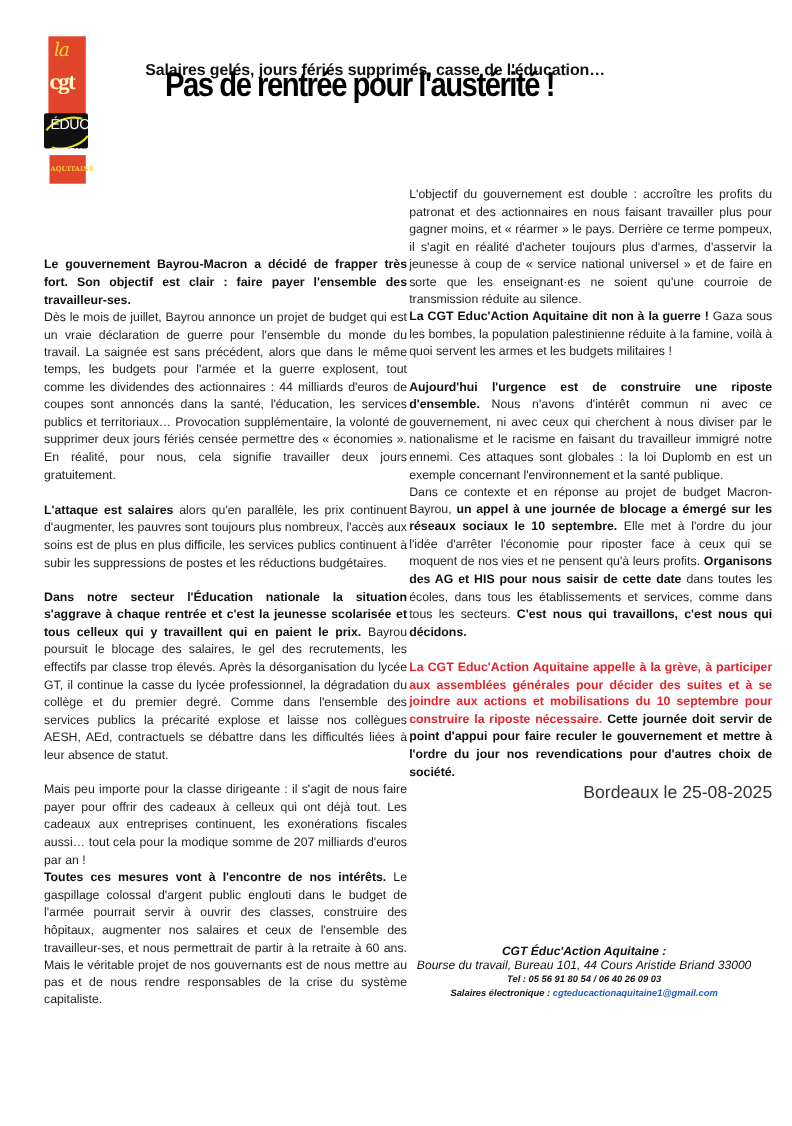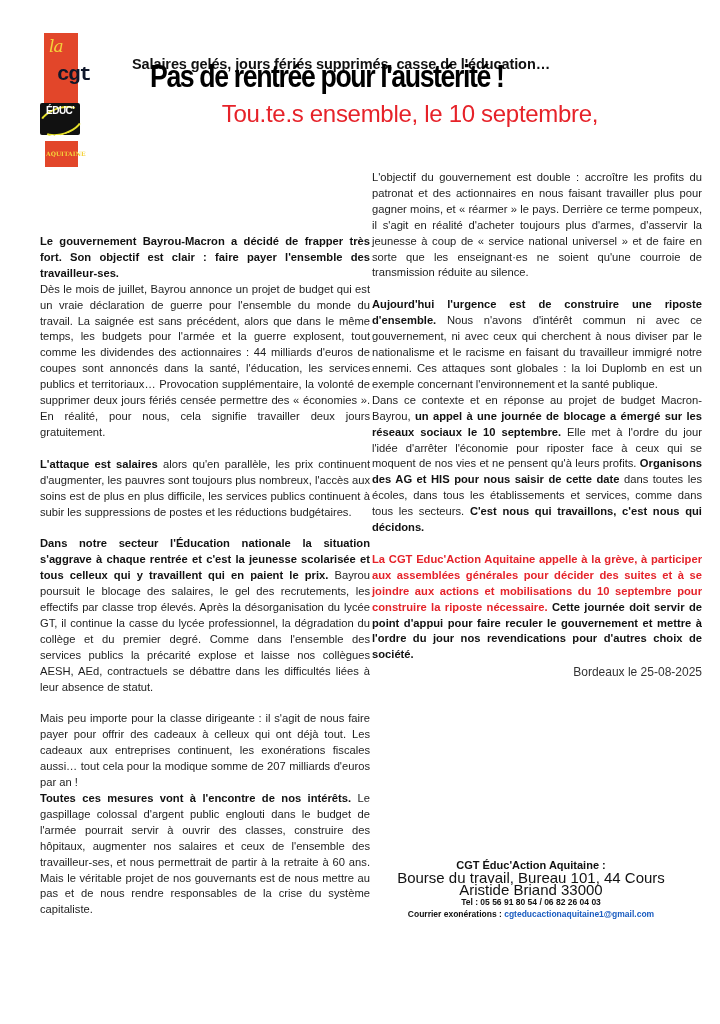--- a/index.html
+++ b/index.html
@@ -1,44 +1,44 @@
 <!DOCTYPE html>
 <html><head>
   <meta charset="utf-8">
   <style>
     html, body { margin: 0; padding: 0; background: #ffffff; }
     body { width: 720px; height: 1024px; position: relative; overflow: hidden; font-family: "Liberation Sans", sans-serif; color: #1a1a1a; }
 
     .logo { position: absolute; left: 44px; top: 33px; width: 34px; height: 136px; }
     .logo-top { position: absolute; left: 0; top: 0; width: 34px; height: 84px; background: #e2462a; }
     .logo-la { position: absolute; left: 5px; top: 3px; font-family: "DejaVu Serif", serif; font-style: italic; font-size: 17px; color: #f4d23a; letter-spacing: -1px; }
-    .logo-cgt { position: absolute; left: 13px; top: 31px; font-family: Liberation Mono, monospace; font-weight: bold; font-size: 21px; color: #0f172a; letter-spacing: -1.5px; line-height: 1; }
+    .logo-cgt { position: absolute; left: 1px; top: 31px; font-family: Liberation Serif, serif; font-weight: bold; font-size: 21px; color: #fef9c3; letter-spacing: -1.5px; line-height: 1; }
     .logo-mid { position: absolute; left: -4px; top: 70px; width: 40px; height: 32px; background: #111111; border-radius: 2px; }
-    .logo-educ { position: absolute; left: 6px; top: 2px; font-size: 10px; color: #ffffff; font-weight: bold; letter-spacing: -0.5px; }
+    .logo-educ { position: absolute; left: 6px; top: 2px; font-size: 13px; color: #ffffff; font-weight: normal; letter-spacing: -0.5px; }
     .logo-action { position: absolute; left: 3px; top: 30px; font-size: 9px; color: #ffffff; font-weight: bold; letter-spacing: -0.5px; }
     .logo-swirl { position: absolute; left: -2px; top: 4px; width: 42px; height: 24px; border: 2px solid #e5e02a; border-radius: 50%; border-left-color: transparent; border-right-color: transparent; transform: rotate(-18deg); }
     .logo-bot { position: absolute; left: 1px; top: 108px; width: 33px; height: 26px; background: #e2462a; }
     .logo-aq { position: absolute; left: 1px; top: 9px; font-family: "DejaVu Serif", serif; font-size: 6px; color: #f4d23a; font-weight: bold; }
 
     .kicker { position: absolute; left: 132px; top: 40px; width: 560px; font-weight: bold; font-size: 14.5px; color: #111; white-space: nowrap; letter-spacing: -0.1px; margin-top: 16px; }
     .headline { position: absolute; left: 150px; top: 58px; width: 500px; font-weight: bold; font-size: 31px; color: #000; white-space: nowrap; letter-spacing: -1.6px; transform: scaleX(0.86); transform-origin: left top; text-align: left; line-height: 1.2; font-family: "Liberation Sans", sans-serif; }
     .sub { position: absolute; left: 130px; top: 98px; width: 560px; text-align: center; color: #e62229; font-size: 24px; font-weight: normal; line-height: 1.32; letter-spacing: -0.3px; }
 
     .col { position: absolute; top: 190px; width: 330px; font-family: Liberation Sans, sans-serif; font-size: 11.2px; line-height: 15.9px; text-align: justify; color: #1d1d1d; }
     .col-left { left: 40px; margin-top: 44px; }
     .col-right { left: 372px; top: 170px; }
     .col p { margin: 0; }
     .col .gap { height: 16px; }
     .col b { font-weight: bold; color: #111; }
     .red { color: #e5232a; font-weight: bold; }
-    .date { text-align: right; font-size: 12px; color: #333; margin-top: 2px; }
+    .date { text-align: right; font-size: 16px; color: #333; margin-top: 2px; }
 
-    .contact { position: absolute; left: 372px; top: 858px; width: 318px; text-align: center; font-family: "Liberation Sans", sans-serif; color: #111; }
+    .contact { position: absolute; left: 372px; top: 858px; width: 318px; text-align: center; font-family: "Liberation Sans", sans-serif; color: #111; font-style: italic; }
     .contact .org { font-weight: bold; font-size: 11px; line-height: 14px; }
-    .contact .addr { font-size: 15px; line-height: 12px; }
+    .contact .addr { font-size: 11px; line-height: 12px; }
     .contact .tel { font-weight: bold; font-size: 8.5px; line-height: 12px; }
     .contact .mail { font-weight: bold; font-size: 8.5px; line-height: 12px; }
     .contact .mail a { color: #1a5cc0; text-decoration: none; font-weight: bold; }
   </style>
 </head>
 <body>
 
 <div class="logo">
   <div class="logo-top">
     <span class="logo-la">la</span>
@@ -50,21 +50,20 @@
     <span class="logo-action">ACTION</span>
   </div>
   <div class="logo-bot">
     <span class="logo-aq">AQUITAINE</span>
   </div>
 </div>
 
 <div class="kicker">Salaires gelés, jours fériés supprimés, casse de l'éducation…</div>
 <div class="headline">Pas de rentrée pour l'austérité !</div>
 <div class="sub">
-  <div>Tou.te.s ensemble, le 10 septembre,</div>
 </div>
 
 <div class="col col-left">
   <p>
     <b>Le gouvernement Bayrou-Macron a décidé de frapper très fort. Son objectif est clair : faire payer l'ensemble des travailleur-ses.</b><br>
     <span>Dès le mois de juillet, Bayrou annonce un projet de budget qui est un vraie déclaration de guerre pour l'ensemble du monde du travail. La saignée est sans précédent, alors que dans le même temps, les budgets pour l'armée et la guerre explosent, tout comme les dividendes des actionnaires : 44 milliards d'euros de coupes sont annoncés dans la santé, l'éducation, les services publics et territoriaux… Provocation supplémentaire, la volonté de supprimer deux jours fériés censée permettre des « économies ». En réalité, pour nous, cela signifie travailler deux jours gratuitement.</span>
   </p>
   <div class="gap"></div>
   <p>
     <b>L'attaque est salaires</b><span> alors qu'en parallèle, les prix continuent d'augmenter, les pauvres sont toujours plus nombreux, l'accès aux soins est de plus en plus difficile, les services publics continuent à subir les suppressions de postes et les réductions budgétaires.</span>
@@ -79,34 +78,37 @@
   </p>
   <p>
     <b>Toutes ces mesures vont à l'encontre de nos intérêts.</b><span> Le gaspillage colossal d'argent public englouti dans le budget de l'armée pourrait servir à ouvrir des classes, construire des hôpitaux, augmenter nos salaires et ceux de l'ensemble des travailleur-ses, et nous permettrait de partir à la retraite à 60 ans. Mais le véritable projet de nos gouvernants est  de nous mettre au pas et de nous rendre responsables de la crise du système capitaliste.</span>
   </p>
 </div>
 
 <div class="col col-right">
   <p>
     <span>L'objectif du gouvernement est double : accroître les profits du patronat et des actionnaires en nous faisant travailler plus pour gagner moins, et « réarmer » le pays. Derrière ce terme pompeux, il s'agit en réalité d'acheter toujours plus d'armes, d'asservir la jeunesse à coup de « service national universel » et de faire en sorte que les enseignant·es ne soient qu'une courroie de transmission réduite au silence.</span>
   </p>
+  <p>
+    <b>La CGT Educ'Action Aquitaine dit non à la guerre !</b><span> Gaza sous les bombes, la population palestinienne réduite à la famine, voilà à quoi servent les armes et les budgets militaires !</span>
+  </p>
   <div class="gap"></div>
   <p>
     <b>Aujourd'hui l'urgence est de construire une riposte d'ensemble.</b><span> Nous n'avons d'intérêt commun ni avec ce gouvernement, ni avec ceux qui cherchent à nous diviser par le nationalisme et le racisme en faisant du travailleur immigré notre ennemi. Ces attaques sont globales : la loi Duplomb en est un exemple concernant l'environnement et la santé publique.</span>
   </p>
   <p>
     <span>Dans ce contexte et en réponse au projet de budget Macron-Bayrou, </span><b>un appel à une journée de blocage a émergé sur les réseaux sociaux le 10 septembre.</b><span> Elle met à l'ordre du jour l'idée d'arrêter l'économie pour riposter face à ceux qui se moquent de nos vies et ne pensent qu'à leurs profits. </span><b>Organisons des AG et HIS pour nous saisir de cette date</b><span> dans toutes les écoles, dans tous les établissements et services, comme dans tous les secteurs. </span><b>C'est nous qui travaillons, c'est nous qui décidons.</b>
   </p>
   <div class="gap"></div>
   <p>
     <span class="red">La CGT Educ'Action Aquitaine appelle à la grève, à participer aux assemblées générales pour décider des suites et à se joindre aux actions et mobilisations du 10 septembre pour construire la riposte nécessaire.</span><b> Cette journée doit servir de point d'appui pour faire reculer le gouvernement et mettre à l'ordre du jour nos revendications pour d'autres choix de société.</b>
   </p>
   <div class="date">Bordeaux le 25-08-2025</div>
 </div>
 
 <div class="contact">
   <div class="org">CGT Éduc'Action Aquitaine :</div>
   <div class="addr">Bourse du travail, Bureau 101, 44 Cours Aristide Briand 33000</div>
-  <div class="tel">Tel : 05 56 91 80 54 / 06 82 26 04 03</div>
+  <div class="tel">Tel : 05 56 91 80 54 / 06 40 26 09 03</div>
   <div class="mail">
-    <span>Courrier exonérations : </span><a>cgteducactionaquitaine1@gmail.com</a>
+    <span>Salaires électronique : </span><a>cgteducactionaquitaine1@gmail.com</a>
   </div>
 </div>
 
 </body></html>

